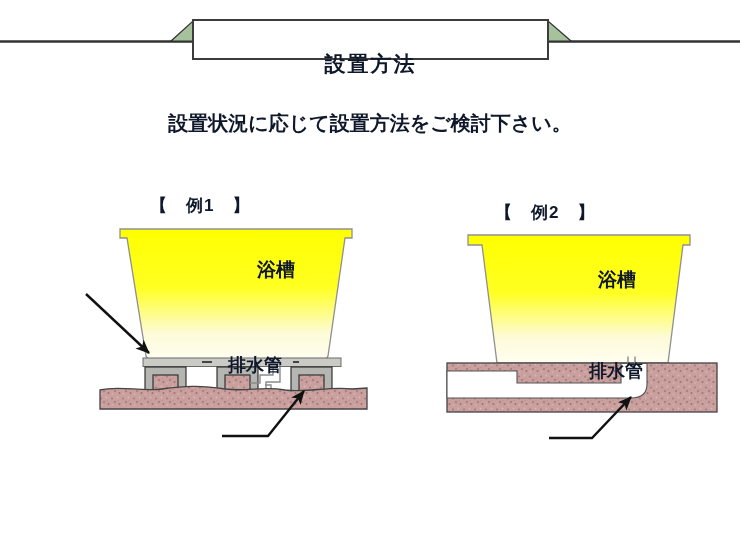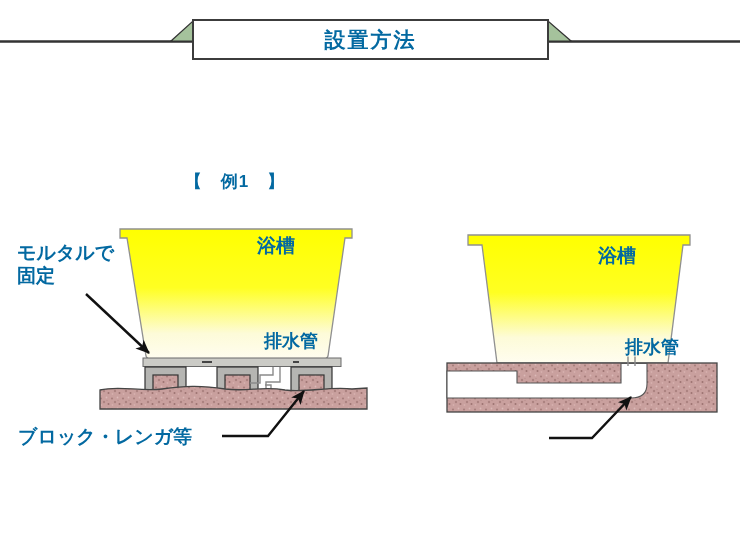--- a/index.html
+++ b/index.html
@@ -1,34 +1,34 @@
 <!DOCTYPE html>
 <html><head>
 <meta charset="utf-8">
 <style>
   html,body{margin:0;padding:0;background:#ffffff;}
   #stage{
     position:relative;width:740px;height:540px;background:#ffffff;overflow:hidden;
     font-family:"Liberation Sans","DejaVu Sans",sans-serif;color:#111;
   }
   #diagram-svg{position:absolute;left:0;top:0;width:740px;height:540px;}
-  .txt{position:absolute;color:#0369a1;}
+  .txt{position:absolute;color:#0f172a;margin-top:24px;}
   .banner-title{
     left:193px;top:20px;width:355px;height:39px;
     display:flex;align-items:center;justify-content:center;
     font-size:21px;font-weight:bold;letter-spacing:2px;
   }
   .intro{left:0;top:86px;width:740px;text-align:center;font-size:20px;font-weight:bold;}
-  .ex-title{width:170px;text-align:center;font-size:17px;font-weight:bold;letter-spacing:1px;}
+  .ex-title{width:170px;text-align:left;font-size:17px;font-weight:bold;letter-spacing:1px;}
   .ex1-title{left:150px;top:170px;}
   .ex2-title{left:495px;top:177px;}
   .tub-label{width:116px;text-align:right;font-size:19px;font-weight:bold;}
   .tub1-label{left:179px;top:233px;}
   .tub2-label{left:520px;top:243px;}
-  .drain-label{width:90px;text-align:right;font-size:18px;font-weight:bold;}
+  .drain-label{width:90px;text-align:left;font-size:18px;font-weight:bold;}
   .drain1-label{left:228px;top:329px;}
   .drain2-label{left:589px;top:335px;}
   .mortar-note{left:17px;top:241px;width:120px;font-size:19px;font-weight:bold;
     line-height:23px;white-space:pre-line;}
   .base-note{left:18px;top:424px;font-size:19px;font-weight:bold;}
   .hole-note{left:351px;top:424px;font-size:19px;font-weight:bold;}
 </style>
 </head>
 <body>
 
@@ -103,26 +103,25 @@
 
       <path d="M447,371 L517,371 L517,383 L621,383 L621,363.5 L647,363.5 L647,384 Q647,398 631,398 L447,398 Z" fill="#ffffff" stroke="#555" stroke-width="1.1"></path>
 
       <path d="M628,356.5 V366 M635,356.5 V366" stroke="#8a8a8a" stroke-width="1.4"></path>
 
       <path d="M549,438 L592,438 L631,397" stroke="#111" stroke-width="2.4" fill="none" marker-end="url(#ah)"></path>
     </g>
   </svg>
 
   <div class="txt banner-title">設置方法</div>
+  <div class="txt intro">設置状況に応じて設置方法をご検討下さい。</div>
 
   <div class="txt ex-title ex1-title">【　例1　】</div>
+  <div class="txt ex-title ex2-title">【　例2　】</div>
 
   <div class="txt tub-label tub1-label">浴槽</div>
   <div class="txt tub-label tub2-label">浴槽</div>
 
   <div class="txt drain-label drain1-label">排水管</div>
   <div class="txt drain-label drain2-label">排水管</div>
 
-  <div class="txt mortar-note">モルタルで
-固定</div>
-  <div class="txt base-note">ブロック・レンガ等</div>
 
 </div>
 
 </body></html>

